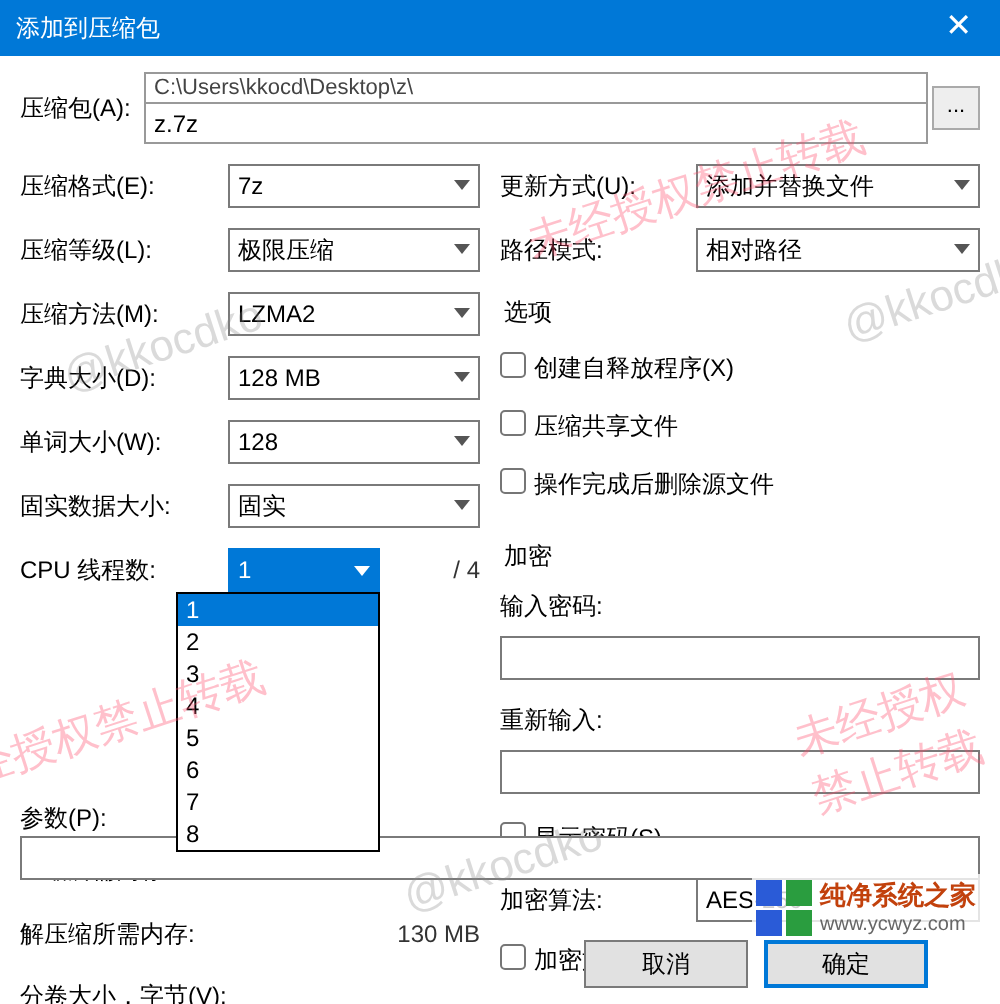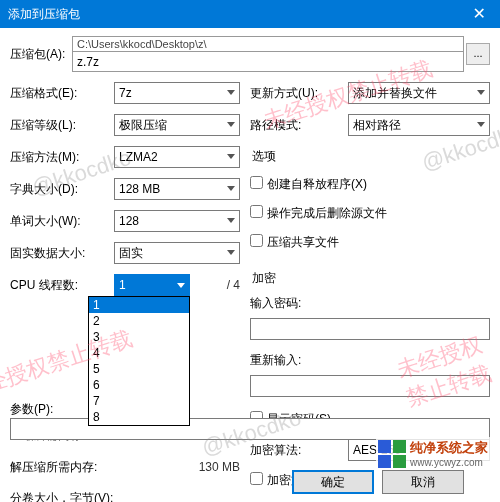--- a/index.html
+++ b/index.html
@@ -133,25 +133,25 @@
         <span style="width:72px">路径模式:</span>
         <div class="fsel sel-wrap"><select><option>相对路径</option></select></div>
       </div>
     <div class="group-title">选项</div>
     <div class="chk-row">
         <input type="checkbox" style="">
         <span>创建自释放程序(X)</span>
       </div>
     <div class="chk-row">
         <input type="checkbox" style="">
-        <span>操作完成后删除源文件</span>
+        <span>压缩共享文件</span>
       </div>
     <div class="chk-row">
         <input type="checkbox" style="">
-        <span>压缩共享文件</span>
+        <span>操作完成后删除源文件</span>
       </div>
     <div class="group-title" style="margin-top:10px">加密</div>
     <div>输入密码:</div>
     <input type="text" style="">
     <div style="margin-top:6px">重新输入:</div>
     <input type="text" style="">
     <div class="chk-row" style="margin-top:8px">
         <input type="checkbox" style="">
         <span>显示密码(S)</span>
       </div>
@@ -165,22 +165,22 @@
       </div>
   </div>
 </div>
 
 <div style="position:absolute; left:10px; bottom:62px; width:480px;">
   <div>参数(P):</div>
   <input type="text" style="width: 100%;">
 </div>
 
 <div class="btn-row">
+  <button class="btn">取消</button>
   <button class="btn primary">确定</button>
-  <button class="btn">取消</button>
 </div>
 
 <div class="wm" style="top:80px; left:260px;">未经授权禁止转载</div>
 <div class="wm g" style="top:160px; left:30px;">@kkocdko</div>
 <div class="wm g" style="top:135px; left:420px;">@kkocdko</div>
 <div class="wm" style="top:350px; left:-40px;">未经授权禁止转载</div>
 <div class="wm" style="top:340px; left:400px;">未经授权禁止转载</div>
 <div class="wm g" style="top:420px; left:200px;">@kkocdko</div>
 
 <div class="logo-area">

